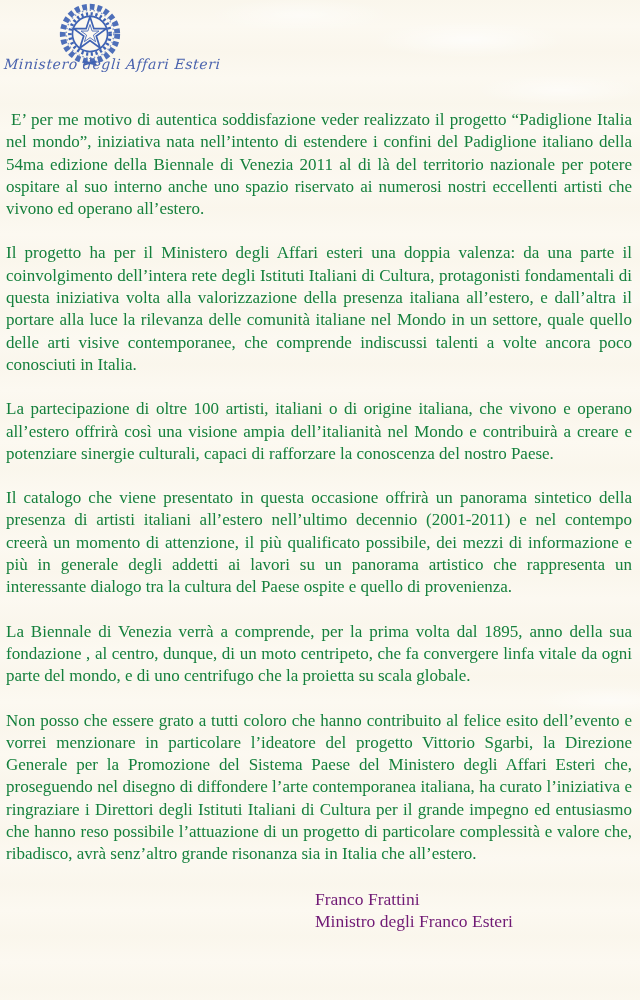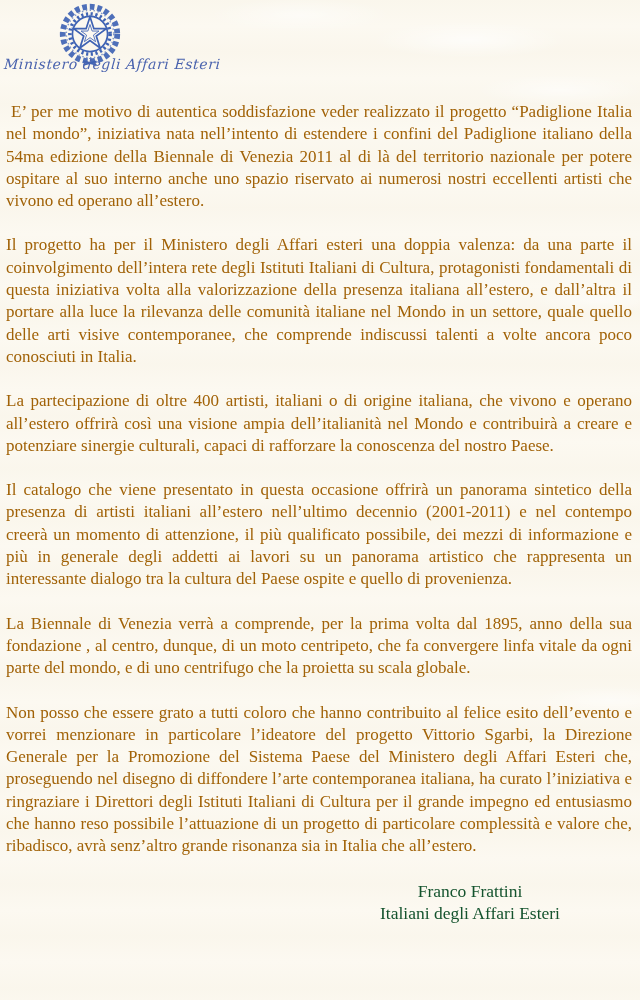--- a/index.html
+++ b/index.html
@@ -52,37 +52,37 @@
     font-style: italic;
     font-size: 14px;
     letter-spacing: 0.6px;
     color: #4a63ae;
     white-space: nowrap;
     transform: skewX(-4deg);
   }
   .letter-body {
     position: relative;
     padding: 0 8px 0 6px;
-    color: #a16207;
+    color: #15803d;
     font-size: 17px;
     line-height: 22.3px;
     text-align: justify;
+    margin-top: 8px;
   }
   .letter-body p {
     margin: 0 0 22px 0;
   }
   .letter-body p.first {
     text-indent: 5px;
   }
   .signature {
     position: relative;
     width: 310px;
     margin: 8px 10px 0 315px;
-    text-align: center;
-    color: #14532d;
+    color: #701a75;
     font-size: 17.5px;
     line-height: 22.5px;
   }
 </style>
 </head>
 <body>
 
 <div class="page">
 
   <div class="header">
@@ -104,24 +104,24 @@
       </g>
 
       <path d="M41 89 L59 84 M41 84 L59 89" stroke="#3f63b4" stroke-width="2.4" fill="none"></path>
     </svg>
     <div class="ministry-script">Ministero degli Affari Esteri</div>
   </div>
 
   <div class="letter-body">
     <p class="first">E’ per me motivo di autentica soddisfazione veder realizzato il progetto “Padiglione Italia nel mondo”, iniziativa nata nell’intento di estendere i confini del Padiglione italiano della 54ma edizione della Biennale di Venezia 2011 al di là del territorio nazionale per potere ospitare al suo interno anche uno spazio riservato ai numerosi nostri eccellenti artisti che vivono ed operano all’estero.</p>
     <p>Il progetto ha per il Ministero degli Affari esteri una doppia valenza: da una parte il coinvolgimento dell’intera rete degli Istituti Italiani di Cultura, protagonisti fondamentali di questa iniziativa volta alla valorizzazione della presenza italiana all’estero, e dall’altra il portare alla luce la rilevanza delle comunità italiane nel Mondo in un settore, quale quello delle arti visive contemporanee, che comprende indiscussi talenti a volte ancora poco conosciuti in Italia.</p>
-    <p>La partecipazione di oltre 400 artisti, italiani o di origine italiana, che vivono e operano all’estero offrirà così una visione ampia dell’italianità nel Mondo e contribuirà a creare e potenziare sinergie culturali, capaci di rafforzare la conoscenza del nostro Paese.</p>
+    <p>La partecipazione di oltre 100 artisti, italiani o di origine italiana, che vivono e operano all’estero offrirà così una visione ampia dell’italianità nel Mondo e contribuirà a creare e potenziare sinergie culturali, capaci di rafforzare la conoscenza del nostro Paese.</p>
     <p>Il catalogo che viene presentato in questa occasione offrirà un panorama sintetico della presenza di artisti italiani all’estero nell’ultimo decennio (2001-2011) e nel contempo creerà un momento di attenzione, il più qualificato possibile, dei mezzi di informazione e più in generale degli addetti ai lavori su un panorama artistico che rappresenta un interessante dialogo tra la cultura del Paese ospite e quello di provenienza.</p>
     <p>La Biennale di Venezia verrà a comprende, per la prima volta dal 1895, anno della sua fondazione , al centro, dunque, di un moto centripeto, che fa convergere linfa vitale da ogni parte del mondo, e di uno centrifugo che la proietta su scala globale.</p>
     <p>Non posso che essere grato a tutti coloro che hanno contribuito al felice esito dell’evento e vorrei menzionare in particolare l’ideatore del progetto Vittorio Sgarbi, la Direzione Generale per la Promozione del Sistema Paese del Ministero degli Affari Esteri che, proseguendo nel disegno di diffondere l’arte contemporanea italiana, ha curato l’iniziativa e ringraziare i Direttori degli Istituti Italiani di Cultura per il grande impegno ed entusiasmo che hanno reso possibile l’attuazione di un progetto di particolare complessità e valore che, ribadisco, avrà senz’altro grande risonanza sia in Italia che all’estero.</p>
   </div>
 
   <div class="signature">
     <div>Franco Frattini</div>
-    <div>Italiani degli Affari Esteri</div>
+    <div>Ministro degli Franco Esteri</div>
   </div>
 
 </div>
 
 </body></html>

